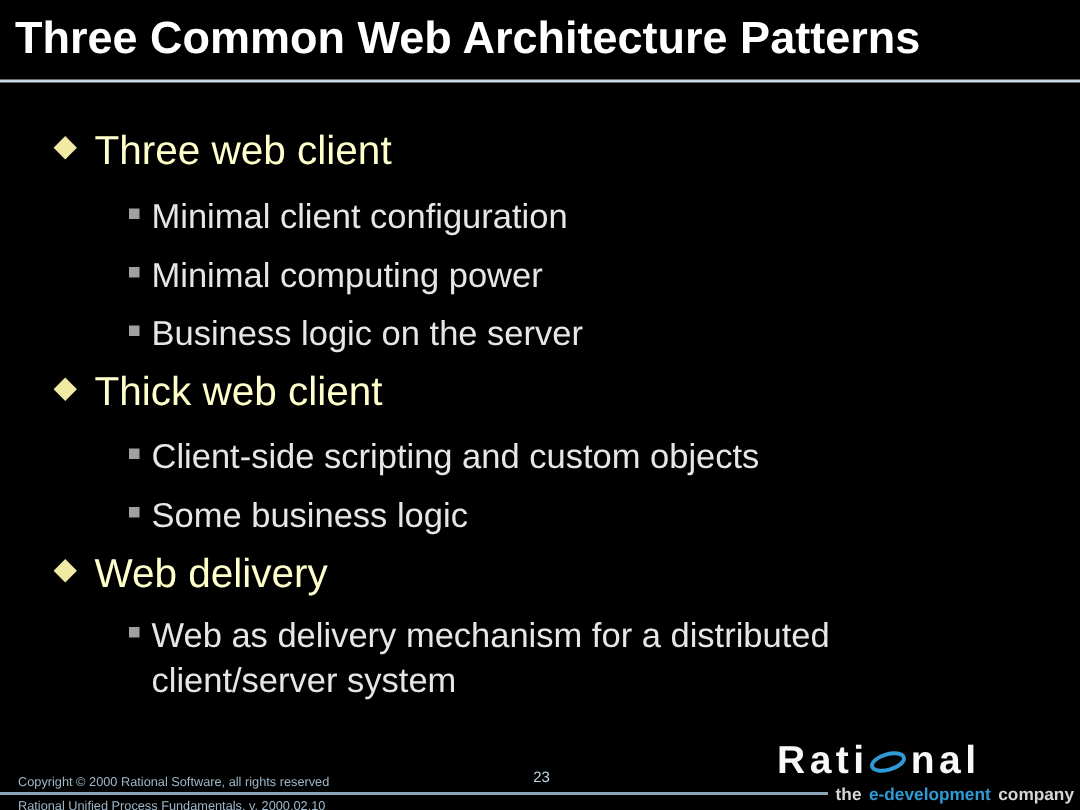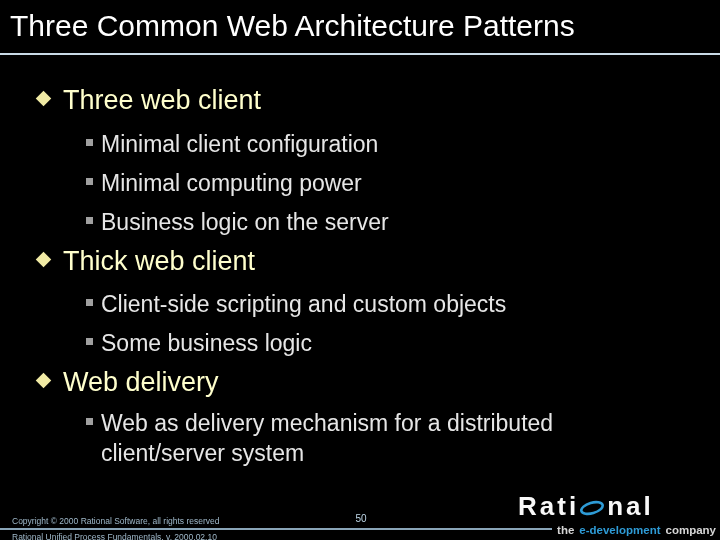--- a/index.html
+++ b/index.html
@@ -8,21 +8,21 @@
     background: #000000;
     position: relative;
     overflow: hidden;
     font-family: "Liberation Sans", sans-serif;
   }
   .slide { position: absolute; inset: 0; }
 
   
   .title {
     position: absolute; left: 10px; top: 9px;
-    font-size: 30px; font-weight: normal; color: #FFFFFF;
+    font-size: 30px; font-weight: bold; color: #FFFFFF;
     letter-spacing: 0px; white-space: nowrap;
   }
   .title-rule {
     position: absolute; left: 0; top: 53px;
     width: 720px; height: 2px;
     background: #C9DAE6;
   }
 
   
   .row { position: absolute; display: flex; align-items: flex-start; }
@@ -124,21 +124,21 @@
     <span class="bullet-diamond"></span>
     <span class="txt">Web delivery</span>
   </div>
   <div class="row l2" style="top:408px">
     <span class="bullet-square"></span>
     <span class="txt wrap">Web as delivery mechanism for a distributed client/server system</span>
   </div>
 
   <div class="footer-line f1">Rational Unified Process Fundamentals, v. 2000.02.10</div>
   <div class="footer-line f2">Copyright © 2000 Rational Software, all rights reserved</div>
-  <div class="page-number">50</div>
+  <div class="page-number">23</div>
   <div class="bottom-rule"></div>
 
   <div class="logo-wordmark">
     <span>Rati</span>
     <svg class="logo-o-icon" width="26" height="16" viewBox="0 0 26 16" aria-hidden="true">
       <ellipse cx="13" cy="8" rx="11" ry="5.2" fill="none" stroke="#2E9BD6" stroke-width="2.6" transform="rotate(-16 13 8)"></ellipse>
     </svg>
     <span>nal</span>
   </div>
   <div class="tagline">

